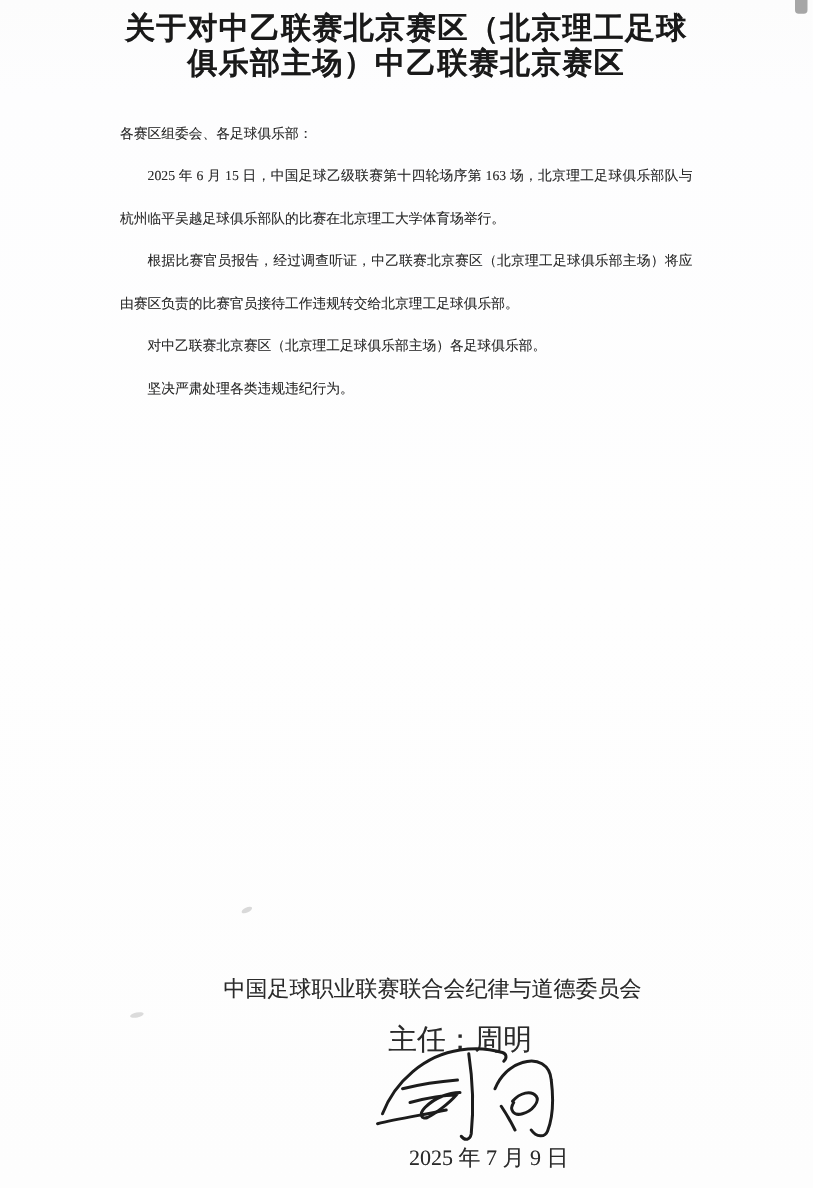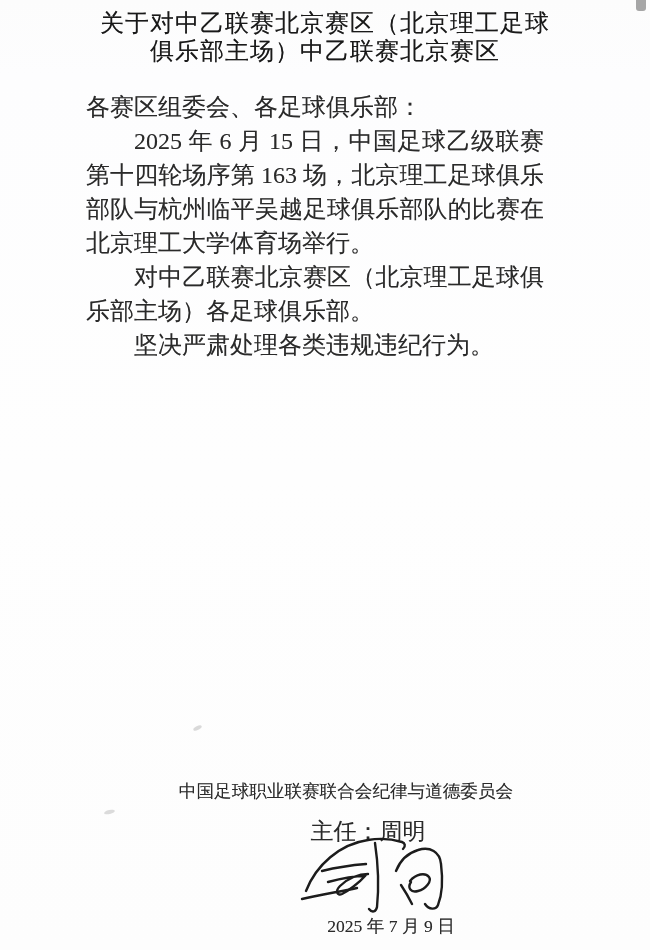--- a/index.html
+++ b/index.html
@@ -22,32 +22,32 @@
   }
   
   .doc-title {
     position: absolute;
     top: 9px;
     left: 0;
     width: 650px;
     text-align: center;
     font-size: 24px;
     line-height: 28px;
-    font-weight: normal;
+    font-weight: bold;
     color: #191919;
     letter-spacing: 1px;
     text-shadow: 0 0 0.5px rgba(0,0,0,0.45);
   }
   
   .doc-body {
     position: absolute;
     top: 90px;
-    left: 86px;
+    left: 96px;
     width: 458px;
-    font-size: 24px;
+    font-size: 11px;
     line-height: 34px;
     text-align: justify;
     text-justify: inter-ideograph;
     color: #2a2a2a;
     text-shadow: 0 0 0.4px rgba(40,40,40,0.35);
   }
   .doc-body p {
     margin: 0;
     padding: 0;
     text-indent: 2em;
@@ -142,20 +142,21 @@
   <div class="smudge-2"></div>
 
   <div class="doc-title">
     <div>关于对中乙联赛北京赛区（北京理工足球</div>
     <div>俱乐部主场）中乙联赛北京赛区</div>
   </div>
 
   <div class="doc-body">
     <p class="no-indent">各赛区组委会、各足球俱乐部：</p>
     <p>2025 年 6 月 15 日，中国足球乙级联赛第十四轮场序第 163 场，北京理工足球俱乐部队与杭州临平吴越足球俱乐部队的比赛在北京理工大学体育场举行。</p>
+    <p>根据比赛官员报告，经过调查听证，中乙联赛北京赛区（北京理工足球俱乐部主场）将应由赛区负责的比赛官员接待工作违规转交给北京理工足球俱乐部。</p>
     <p>对中乙联赛北京赛区（北京理工足球俱乐部主场）各足球俱乐部。</p>
     <p>坚决严肃处理各类违规违纪行为。</p>
   </div>
 
   <div class="sig-org">中国足球职业联赛联合会纪律与道德委员会</div>
 
   <div class="sig-signer">主任：周明</div>
 
   <div class="sig-handwriting">
     <svg width="154" height="84" viewBox="0 0 154 84" fill="none" xmlns="http://www.w3.org/2000/svg">

